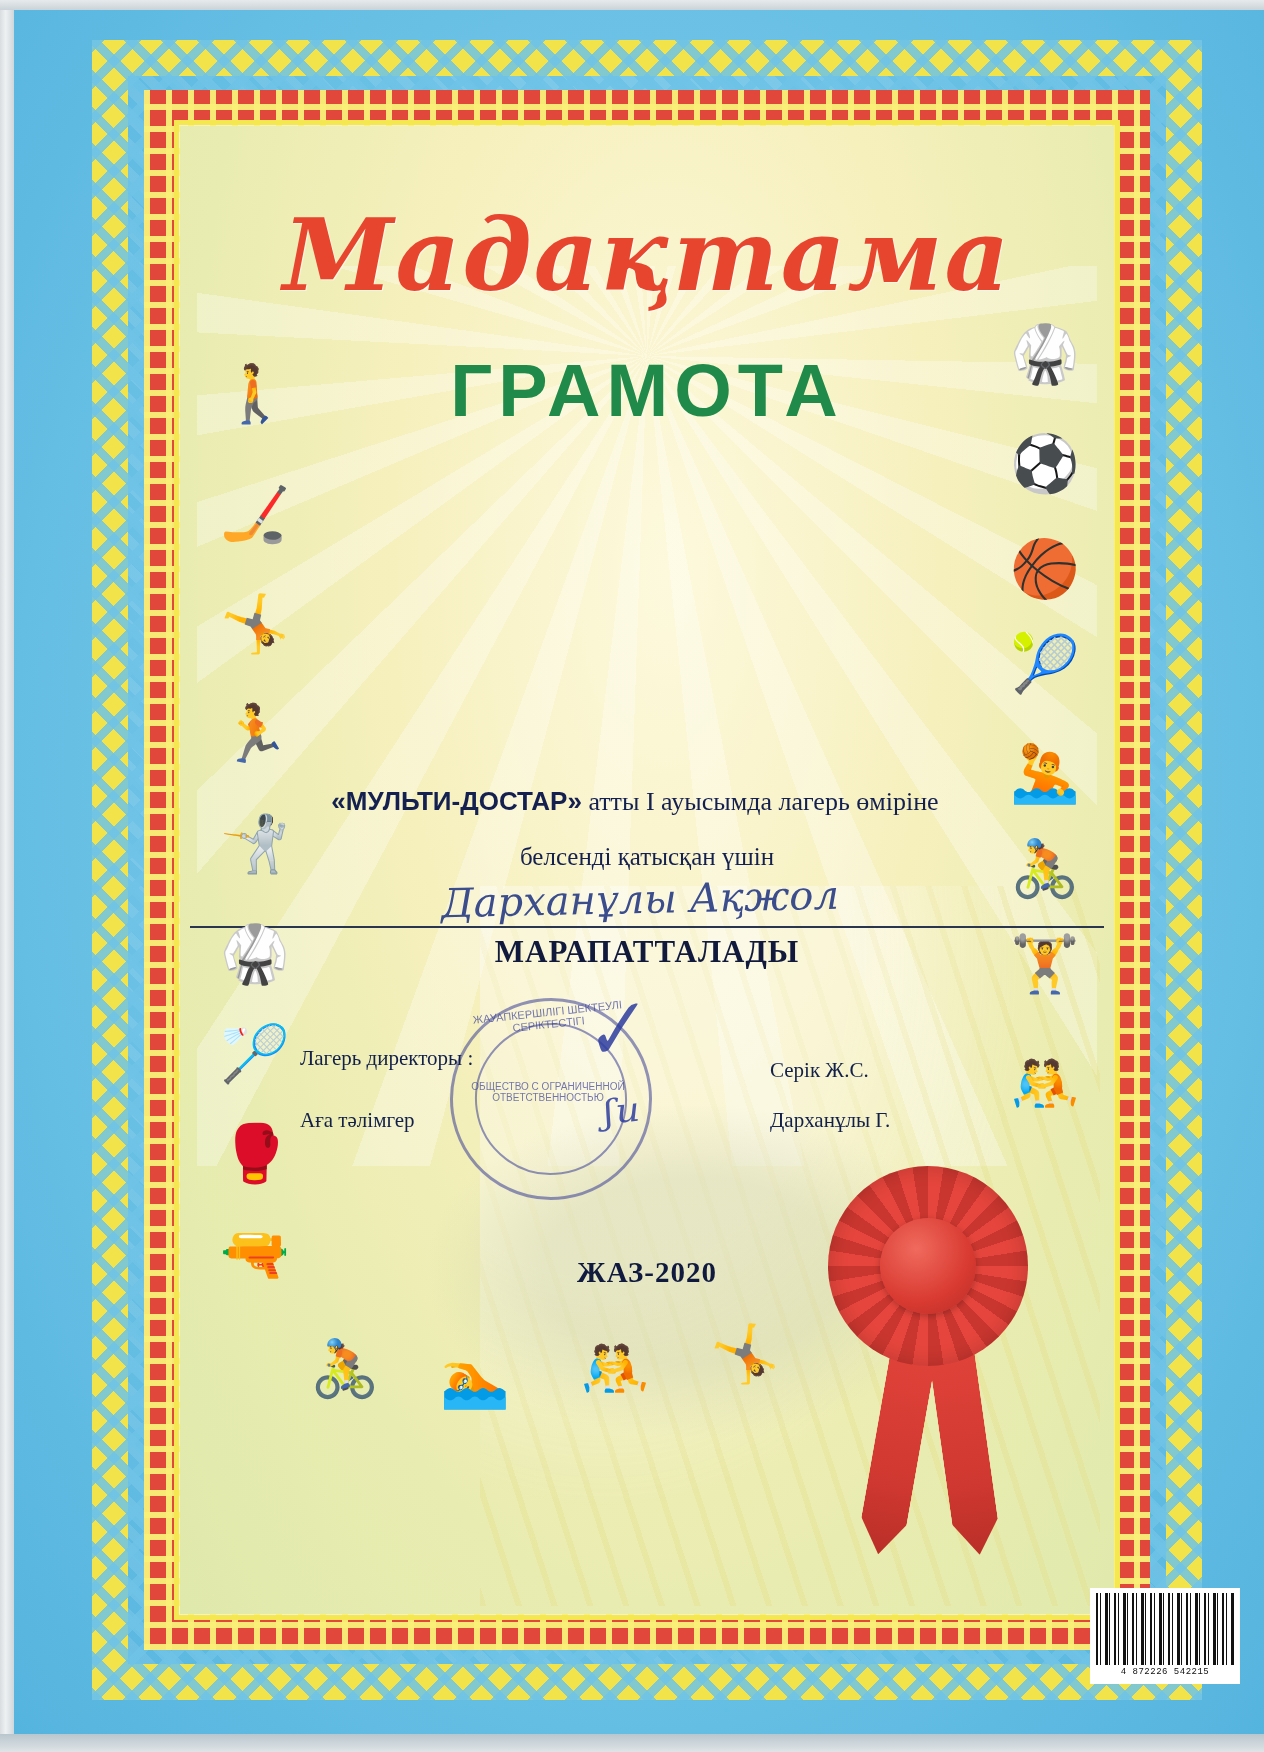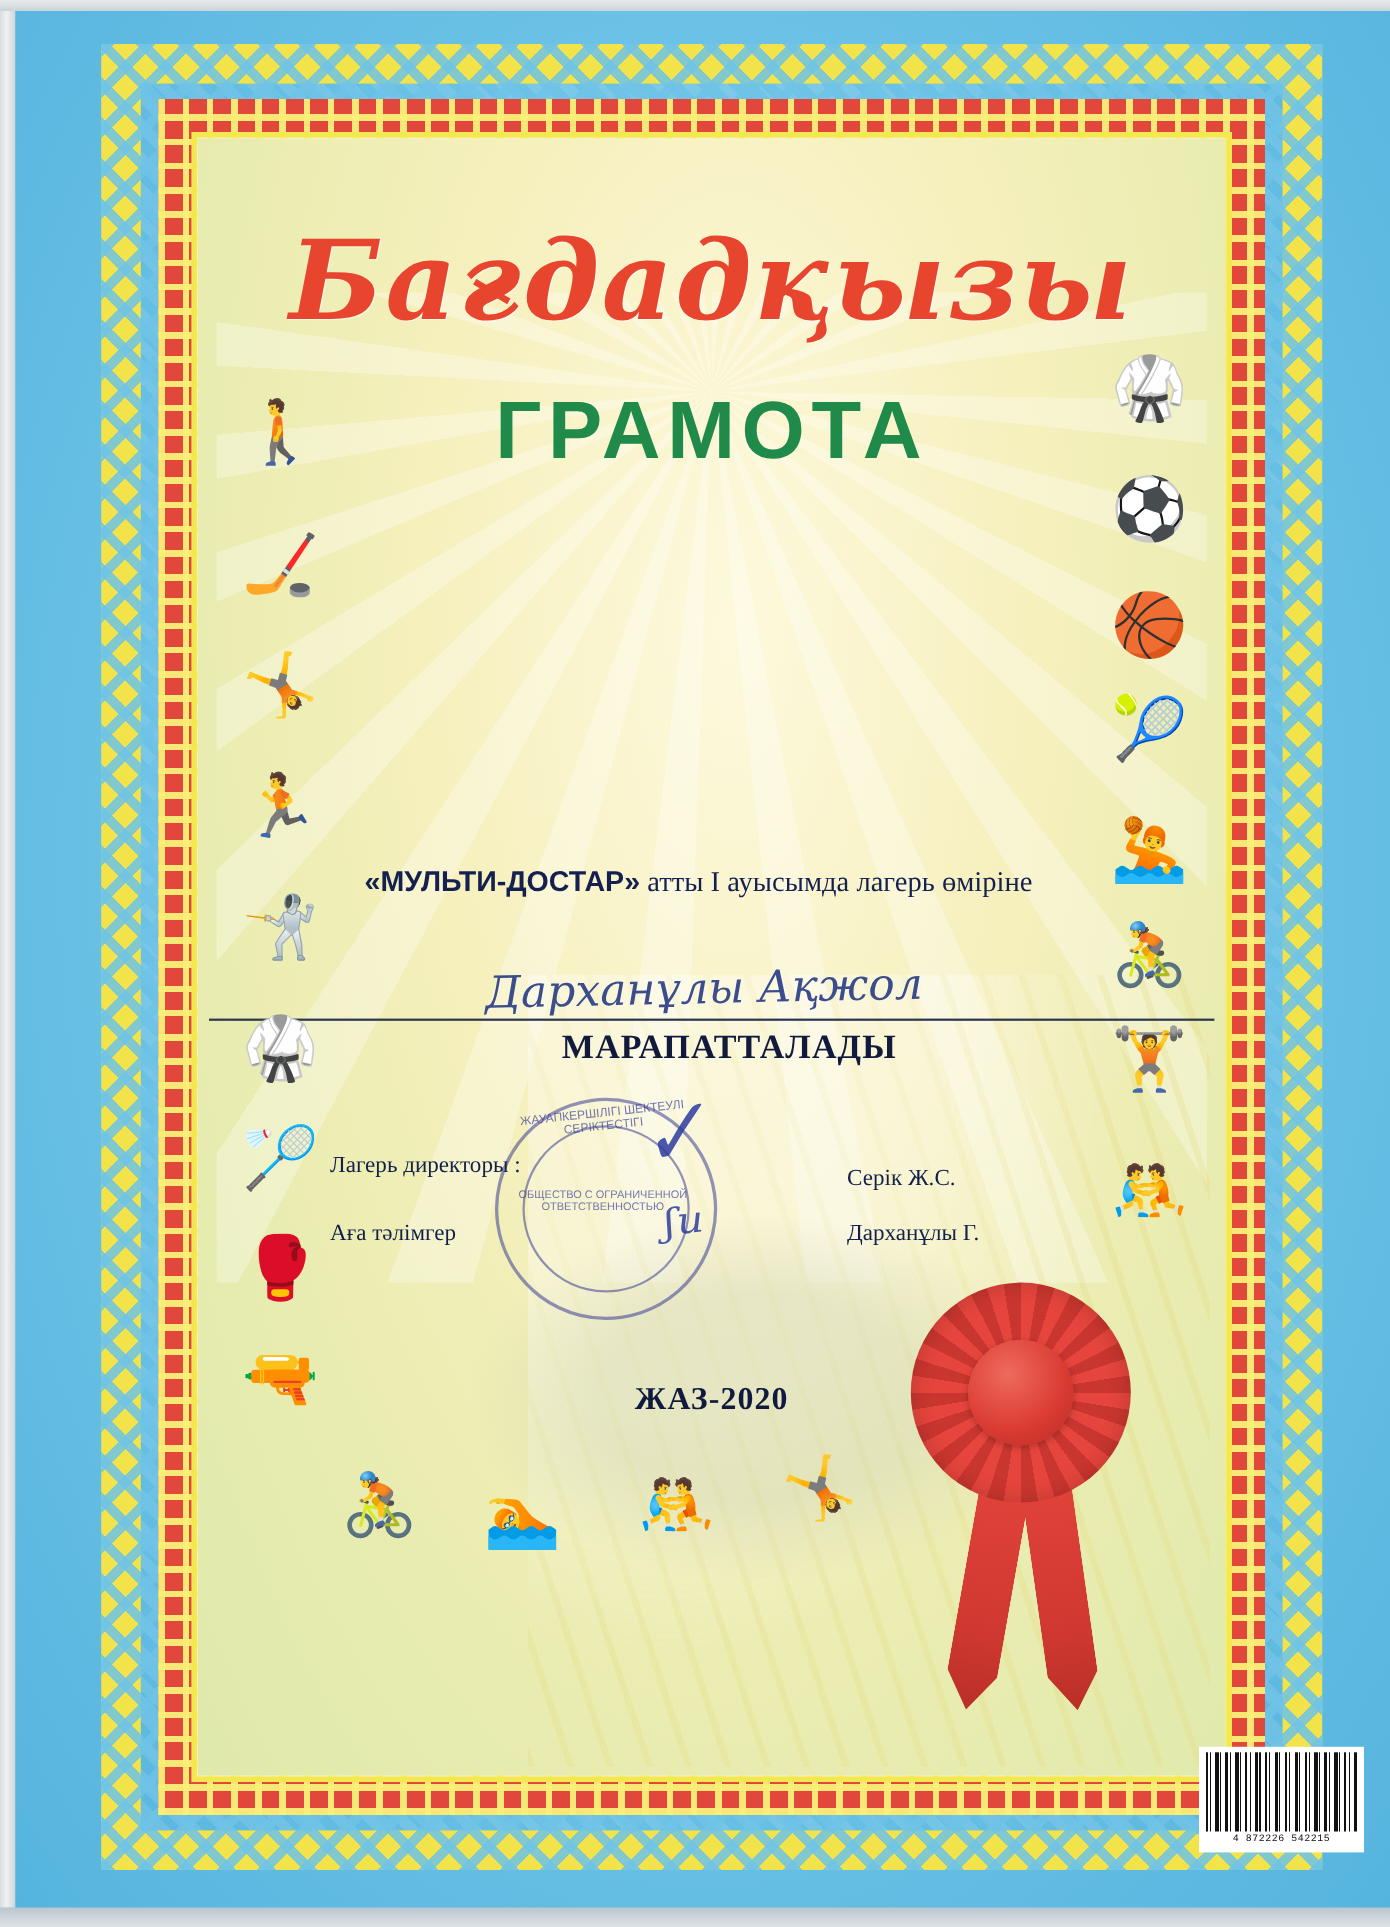--- a/index.html
+++ b/index.html
@@ -236,21 +236,20 @@
   .awarded {
     position: absolute;
     left: 60px; top: 808px;
     width: 814px;
     text-align: center;
     font-family: "Liberation Serif", serif;
     font-weight: bold;
     font-size: 31px;
     letter-spacing: 1px;
     color: #111a3c;
-    padding-left: 16px;
   }
 
   
   .sig-row { position: absolute; font-family: "Liberation Serif", serif; font-size: 21px; color: #12204a; }
   .sig-left-1  { left: 120px; top: 920px; }
   .sig-right-1 { left: 590px; top: 920px; margin-top: 12px; }
   .sig-left-2  { left: 120px; top: 982px; }
   .sig-right-2 { left: 590px; top: 982px; }
 
   
@@ -391,29 +390,30 @@
     <div class="border-knot"></div>
     <div class="border-red"></div>
     <div class="border-key"></div>
 
     <div class="field">
 
       <div class="rays"></div>
       <div class="swoosh"></div>
       <div class="map-wm"></div>
 
-      <div class="title-script">Бағдадқызы</div>
+      <div class="title-script">Мадақтама</div>
       <div class="title-sub">ГРАМОТА</div>
 
 
 
       <div class="shift-line">
         <b>«МУЛЬТИ-ДОСТАР»</b><span> атты I ауысымда лагерь өміріне</span>
       </div>
 
+      <div class="reason-line">белсенді қатысқан үшін</div>
 
       <div class="name-hand">Дарханұлы Ақжол</div>
       <div class="name-rule"></div>
 
       <div class="awarded">МАРАПАТТАЛАДЫ</div>
 
       <div class="stamp"></div>
       <div class="stamp-text-top">ЖАУАПКЕРШІЛІГІ ШЕКТЕУЛІ СЕРІКТЕСТІГІ</div>
       <div class="stamp-text-mid">ОБЩЕСТВО С ОГРАНИЧЕННОЙ ОТВЕТСТВЕННОСТЬЮ</div>
       <div class="signature-ink-1">✓</div>

